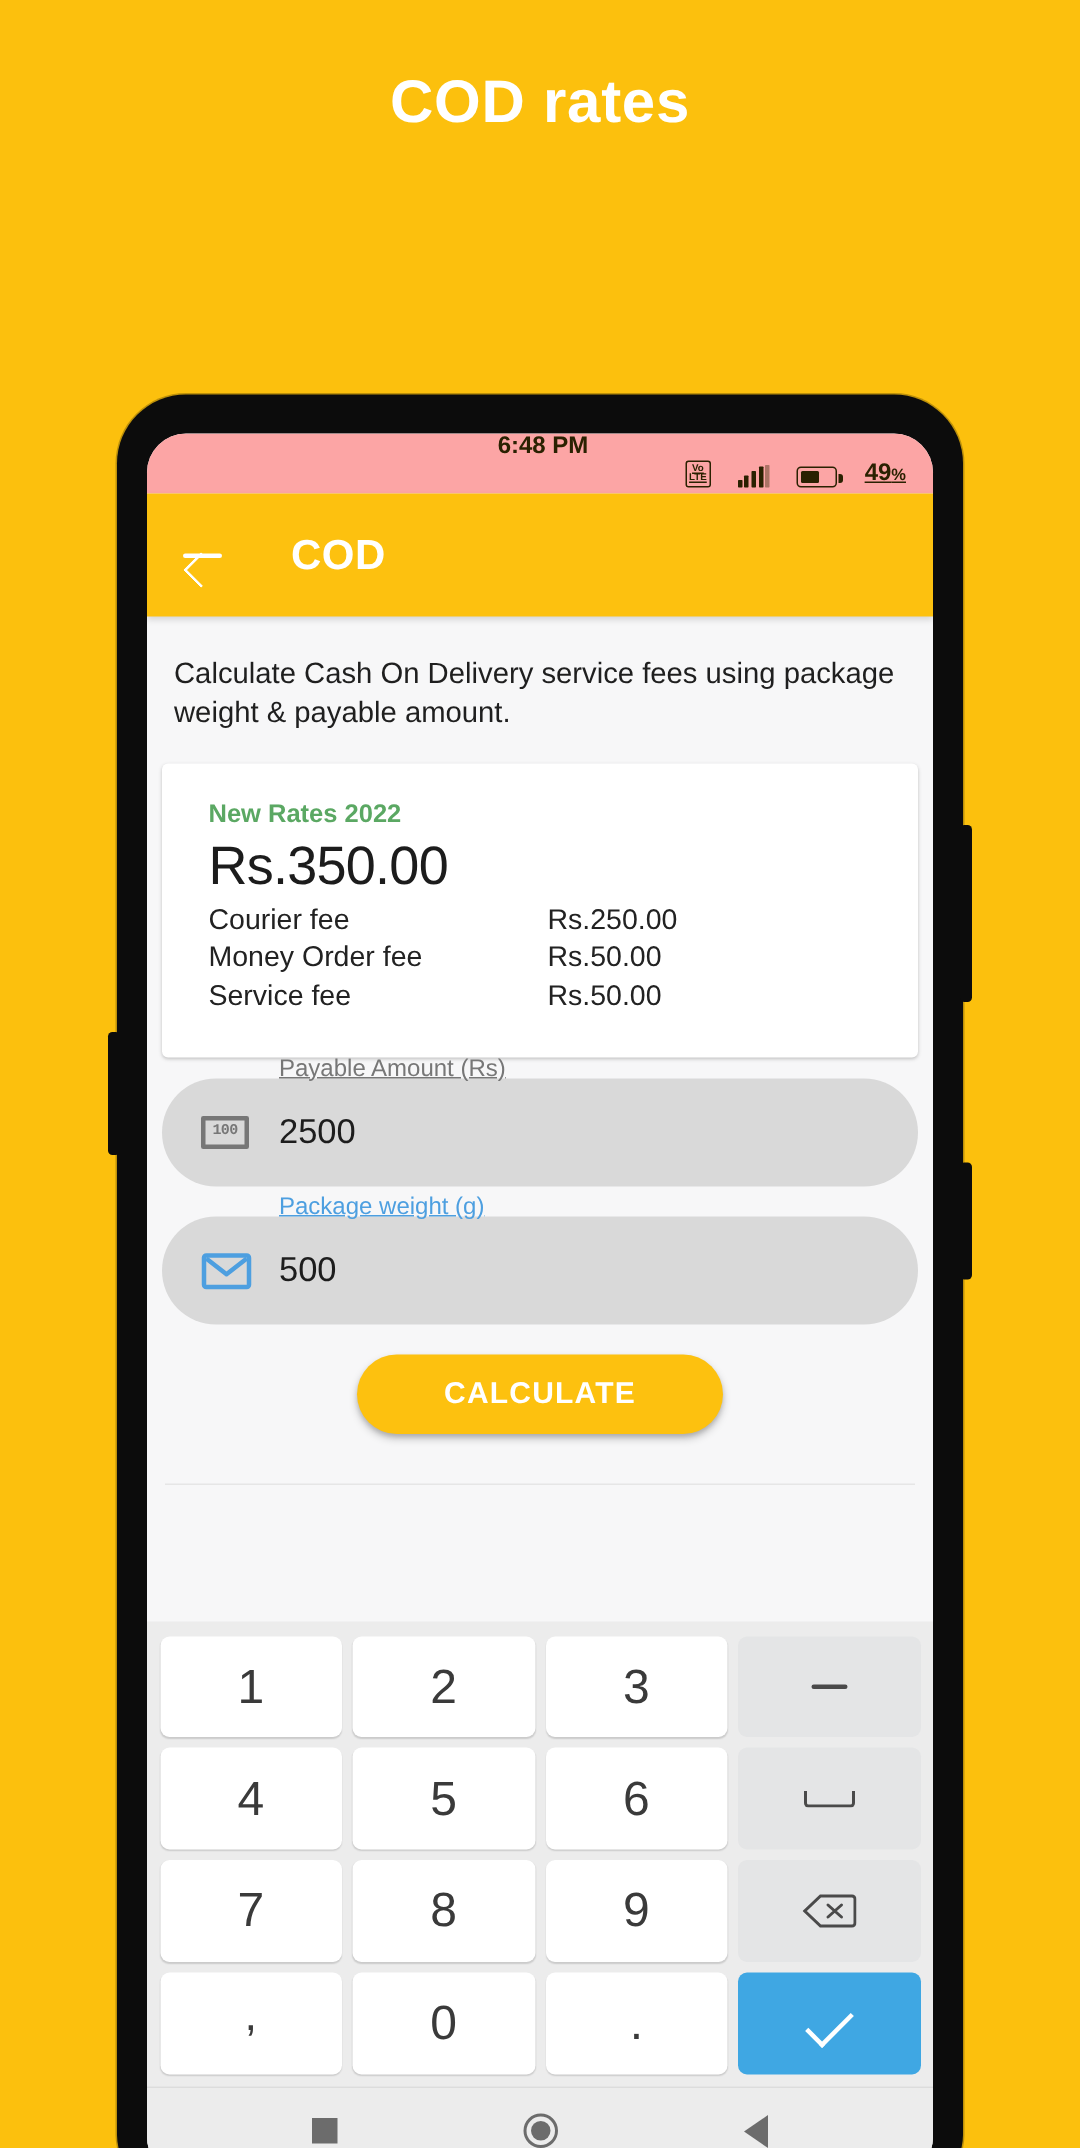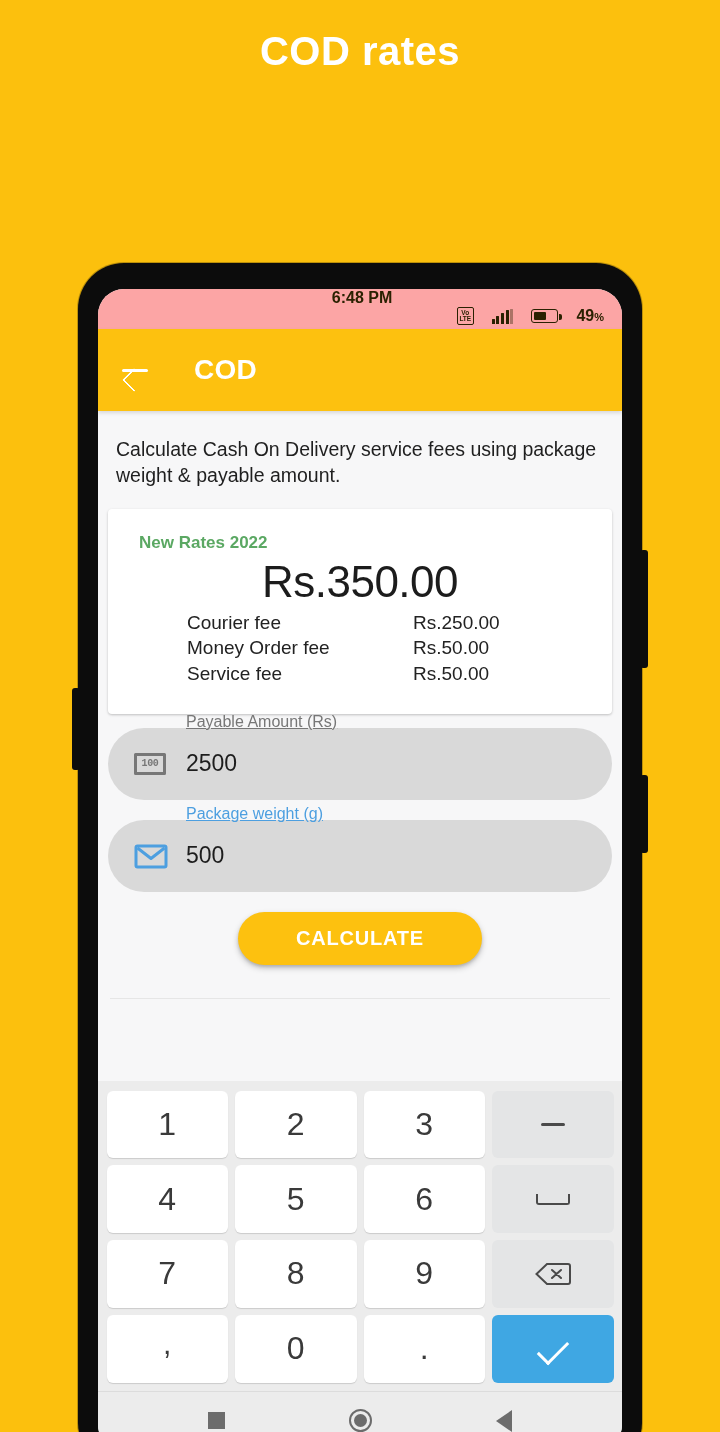--- a/index.html
+++ b/index.html
@@ -7,21 +7,21 @@
   body {
     background:#FCC00D;
     font-family:"Liberation Sans", sans-serif;
     overflow:hidden;
     position:relative;
   }
 
   
   #page-title {
     position:absolute;
-    top:29px; left:0; width:720px;
+    top:46px; left:0; width:720px;
     text-align:center;
     font-size:40px;
     font-weight:bold;
     color:#ffffff;
     letter-spacing:0.5px;
   }
 
   
   #phone {
     position:absolute;
@@ -48,21 +48,21 @@
   
   #statusbar {
     height:40px;
     background:#fca5a5;
     display:flex; align-items:center;
     padding:0 18px 0 22px;
     color:#2a2101;
     font-size:16px; font-weight:bold;flex-direction:column;
   }
   #status-time { flex:0 0 auto; }
-  #status-icons { margin-left:auto; display:flex; align-items:center; gap:18px; }
+  #status-icons { margin-left:auto; display:flex; align-items:flex-end; gap:18px;text-decoration:underline; }
   .volte {
     display:inline-block;
     border:1.6px solid #2a2101;
     border-radius:2px;
     font-size:6.5px; line-height:6.5px;
     font-weight:bold;
     padding:1.5px 1.5px;
     text-align:center;
     letter-spacing:0;
   }
@@ -114,23 +114,23 @@
   }
 
   #rates-card {
     margin:20px 10px 0 10px;
     background:#ffffff;
     border-radius:4px;
     box-shadow:0 1px 3px rgba(0,0,0,.16), 0 1px 2px rgba(0,0,0,.08);
     padding:24px 31px 28px 31px;
   }
   #rates-label { color:#5BA863; font-size:17px; margin-bottom:4px;font-weight:bold; }
-  #rates-total { font-size:44px; color:#1c1c1c; letter-spacing:-.5px; line-height:1.12; margin-bottom:6px;text-align:center; }
+  #rates-total { font-size:36px; color:#1c1c1c; letter-spacing:-.5px; line-height:1.12; margin-bottom:6px; }
   .rate-row { display:flex; font-size:19px; color:#222; line-height:1.2; margin-top:2.5px; }
-  .rate-row .rname { width:226px; flex:0 0 226px;margin-left:48px; }
+  .rate-row .rname { width:226px; flex:0 0 226px; }
   .rate-row .rval { flex:1; }
 
   
   #fields { margin-top:14px; padding:0 10px; }
   .field {
     position:relative;
     height:72px;
     background:#d9d9d9;
     border-radius:36px;
     display:flex; align-items:center;

